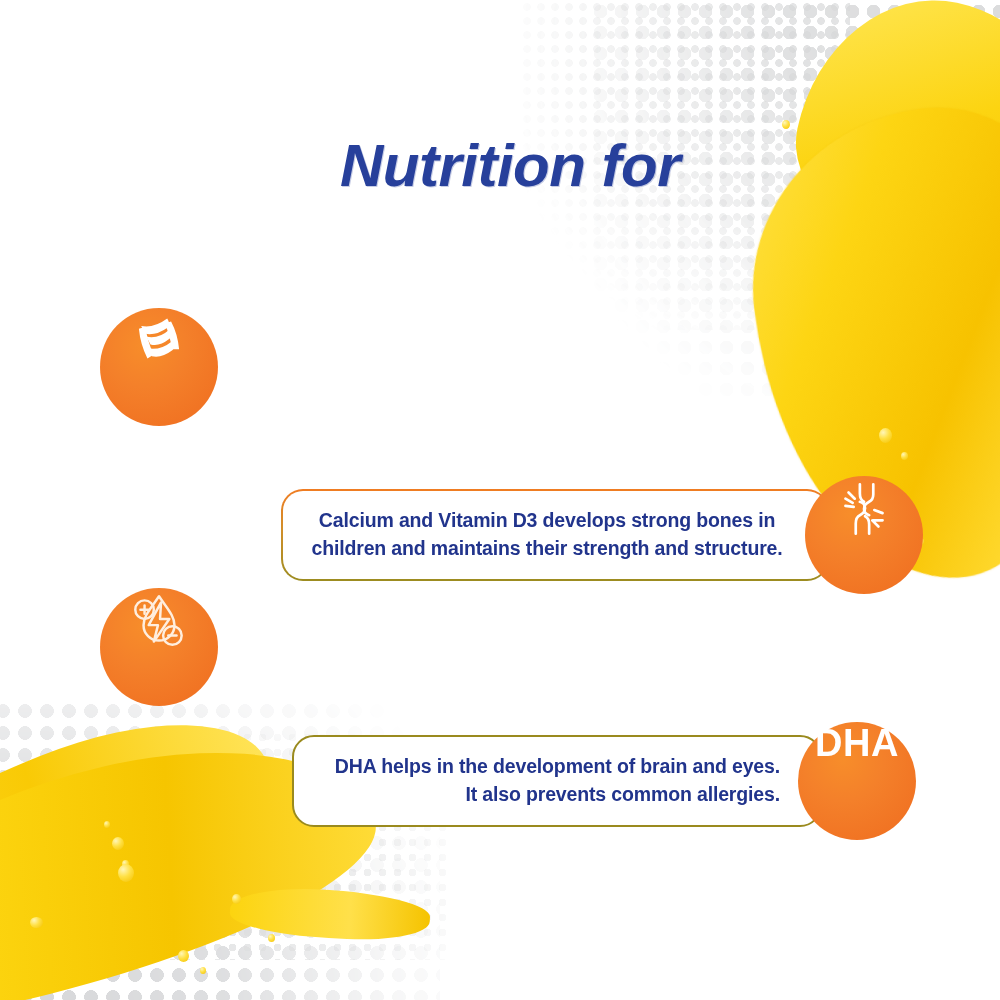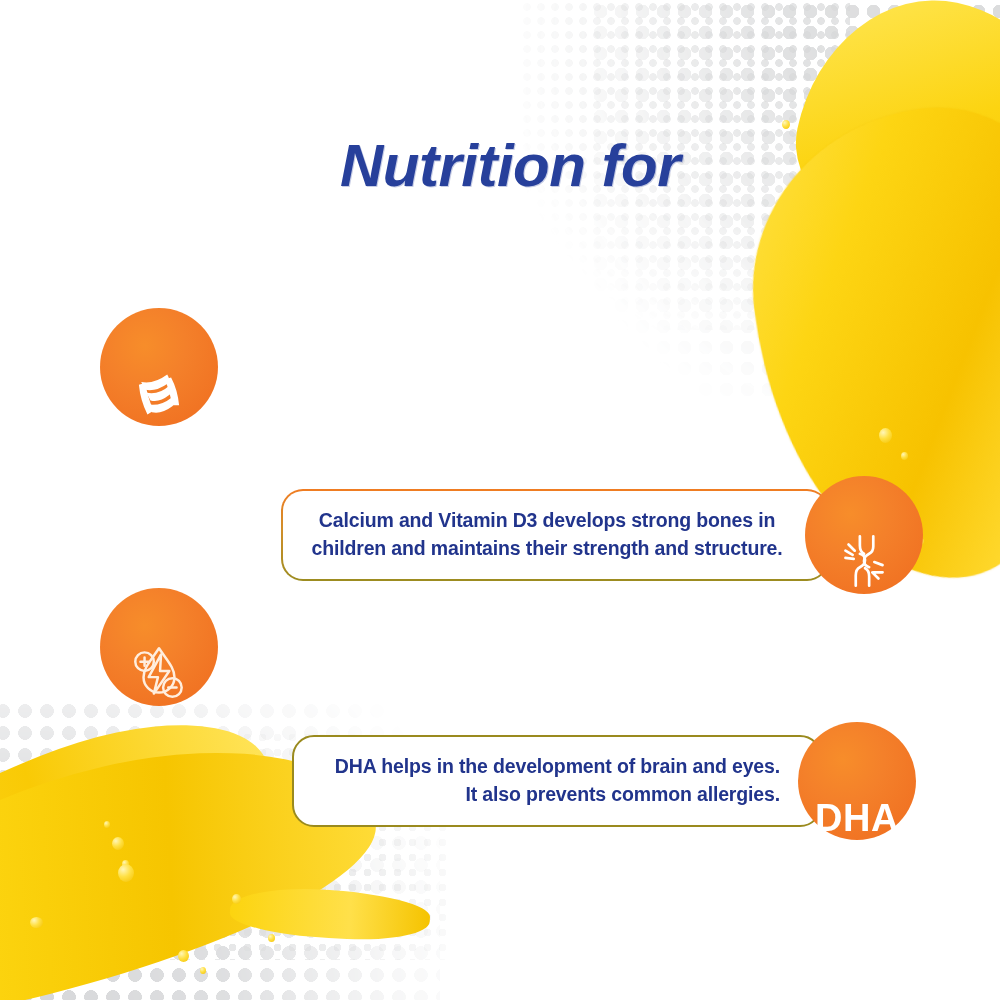--- a/index.html
+++ b/index.html
@@ -104,21 +104,21 @@
     text-shadow: 1px 1px 0 rgba(30,55,150,.25);
     padding-left: 20px;
   }
   .title .line { display:block; }
 
   .row { position:absolute; display:flex; align-items:center; }
 
   .badge {
     width:118px; height:118px; border-radius:50%;
     background:radial-gradient(circle at 38% 32%, #f78d2a 0%, #f4802a 38%, #ef6c1f 100%);
-    display:flex; align-items:flex-end; justify-content:center;
+    display:flex; align-items:flex-start; justify-content:center;
     flex:0 0 118px;
     position:relative; z-index:3;
   }
   .badge svg { display:block; }
   .badge-text {
     color:#fff; font-weight:bold; font-size:38px; letter-spacing:.5px;
     font-family:"Liberation Sans", sans-serif;
   }
 
   .card {

